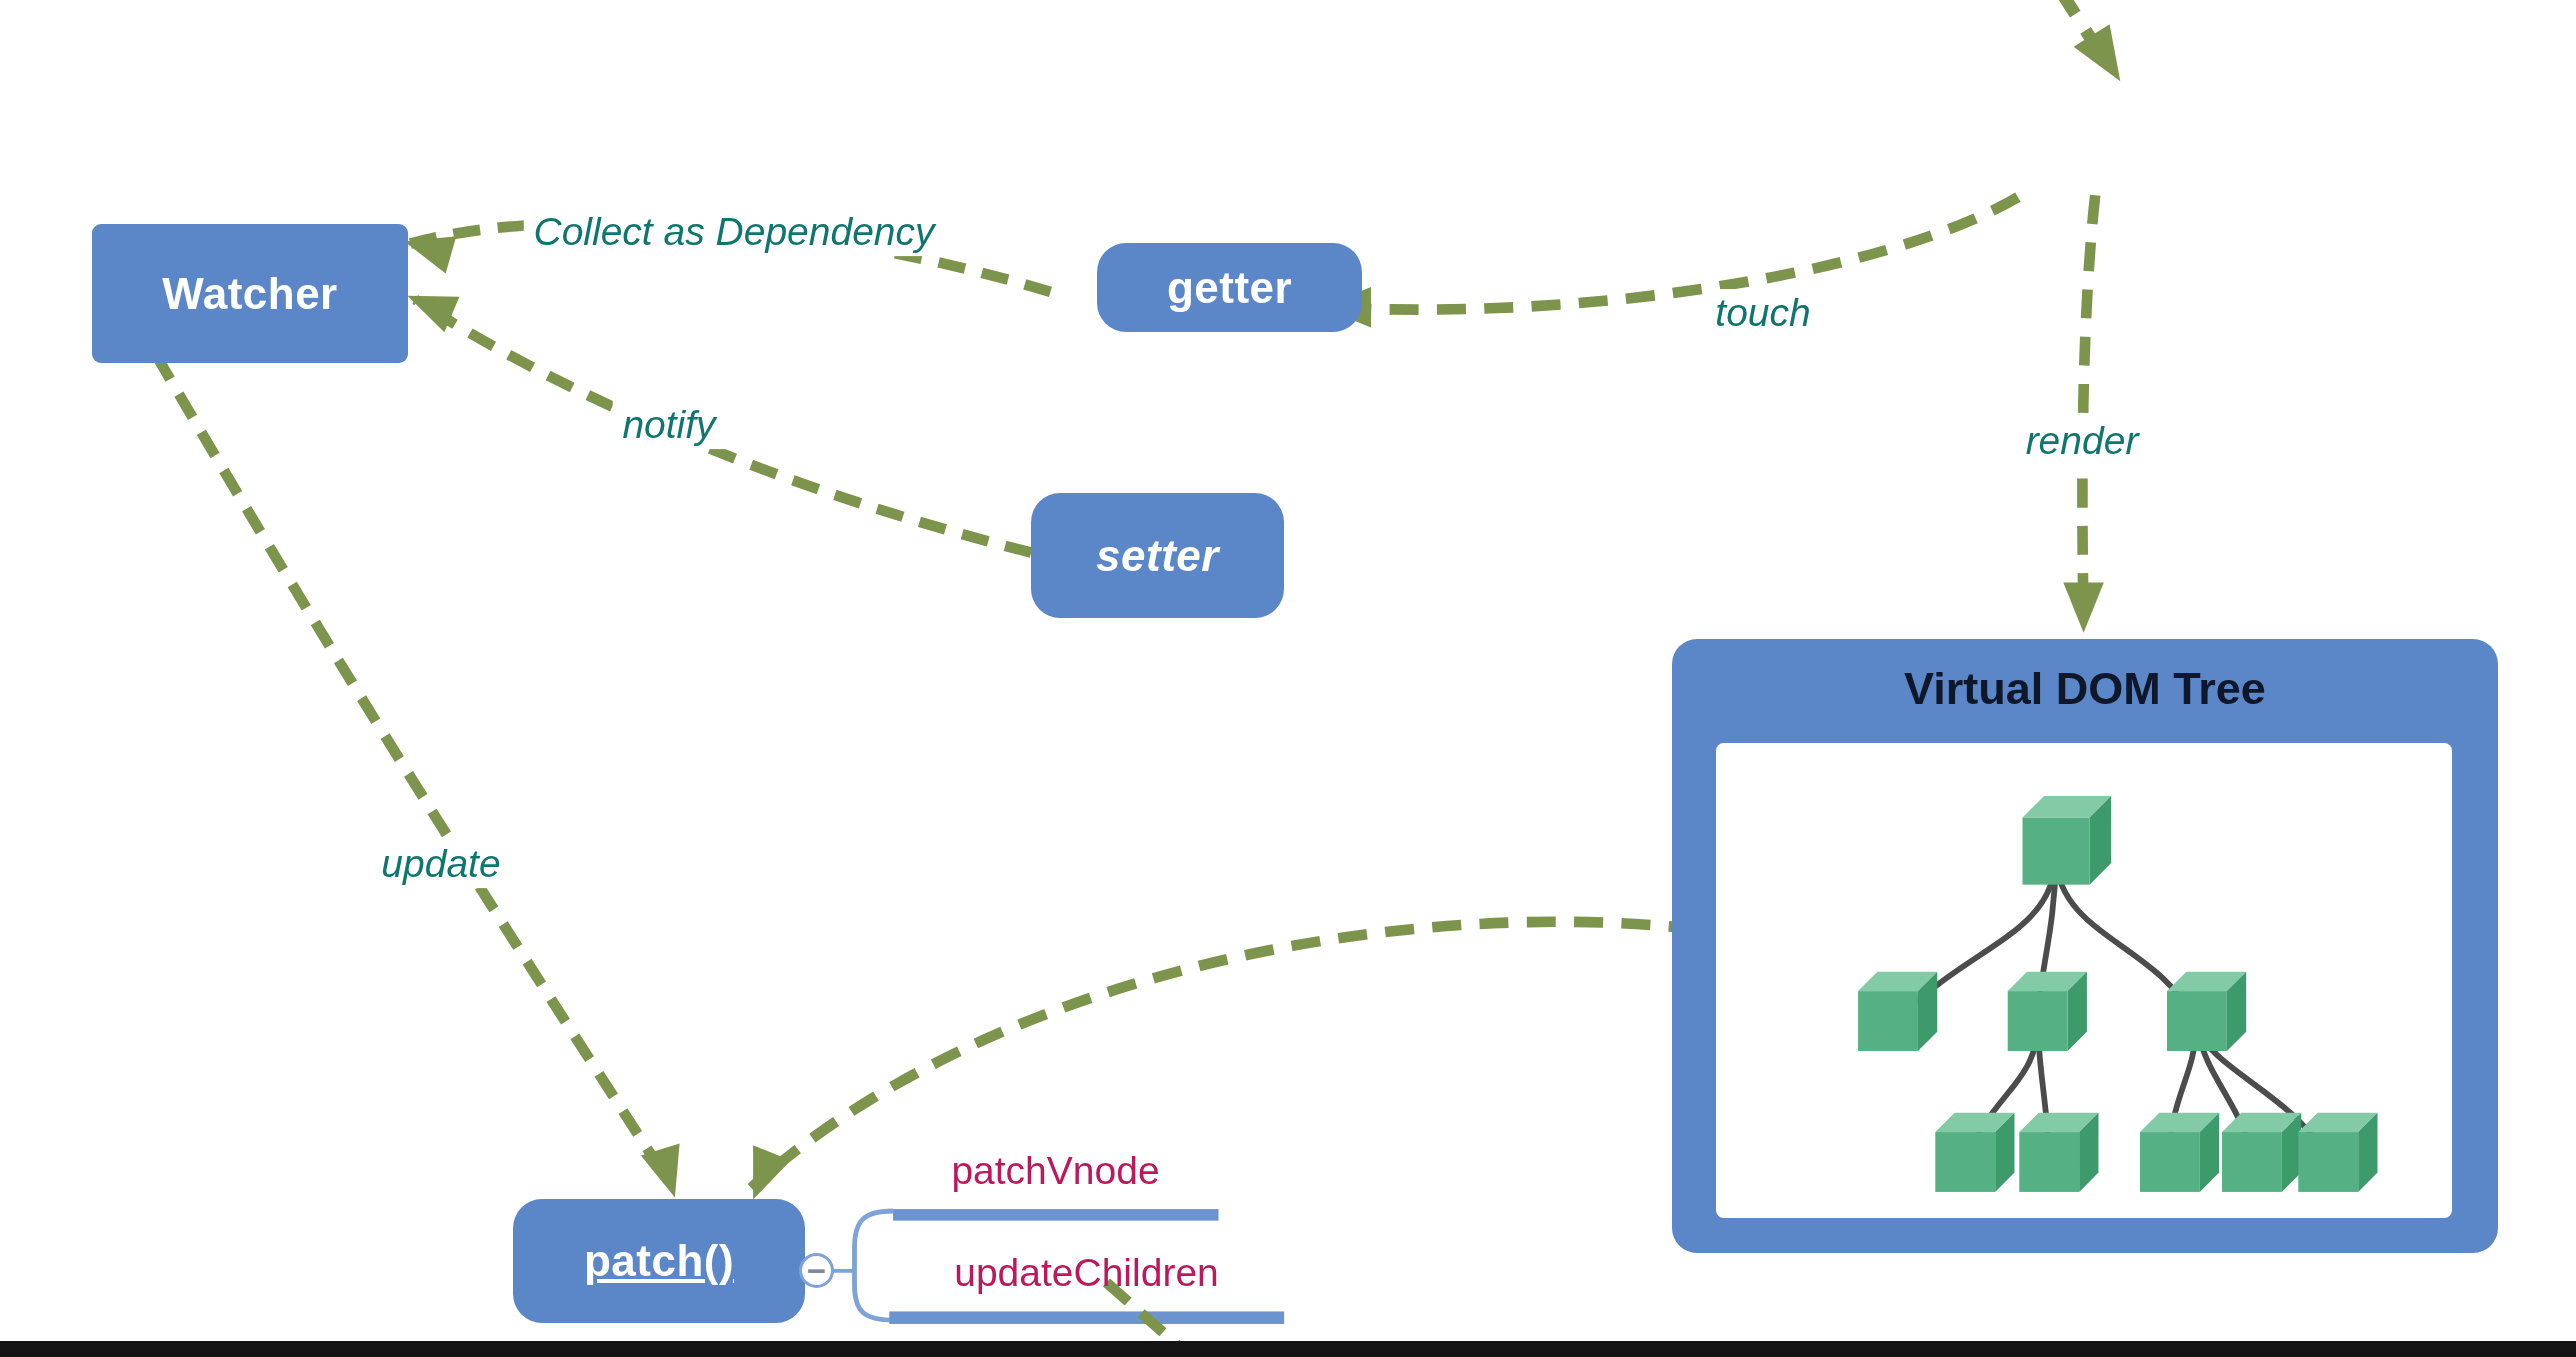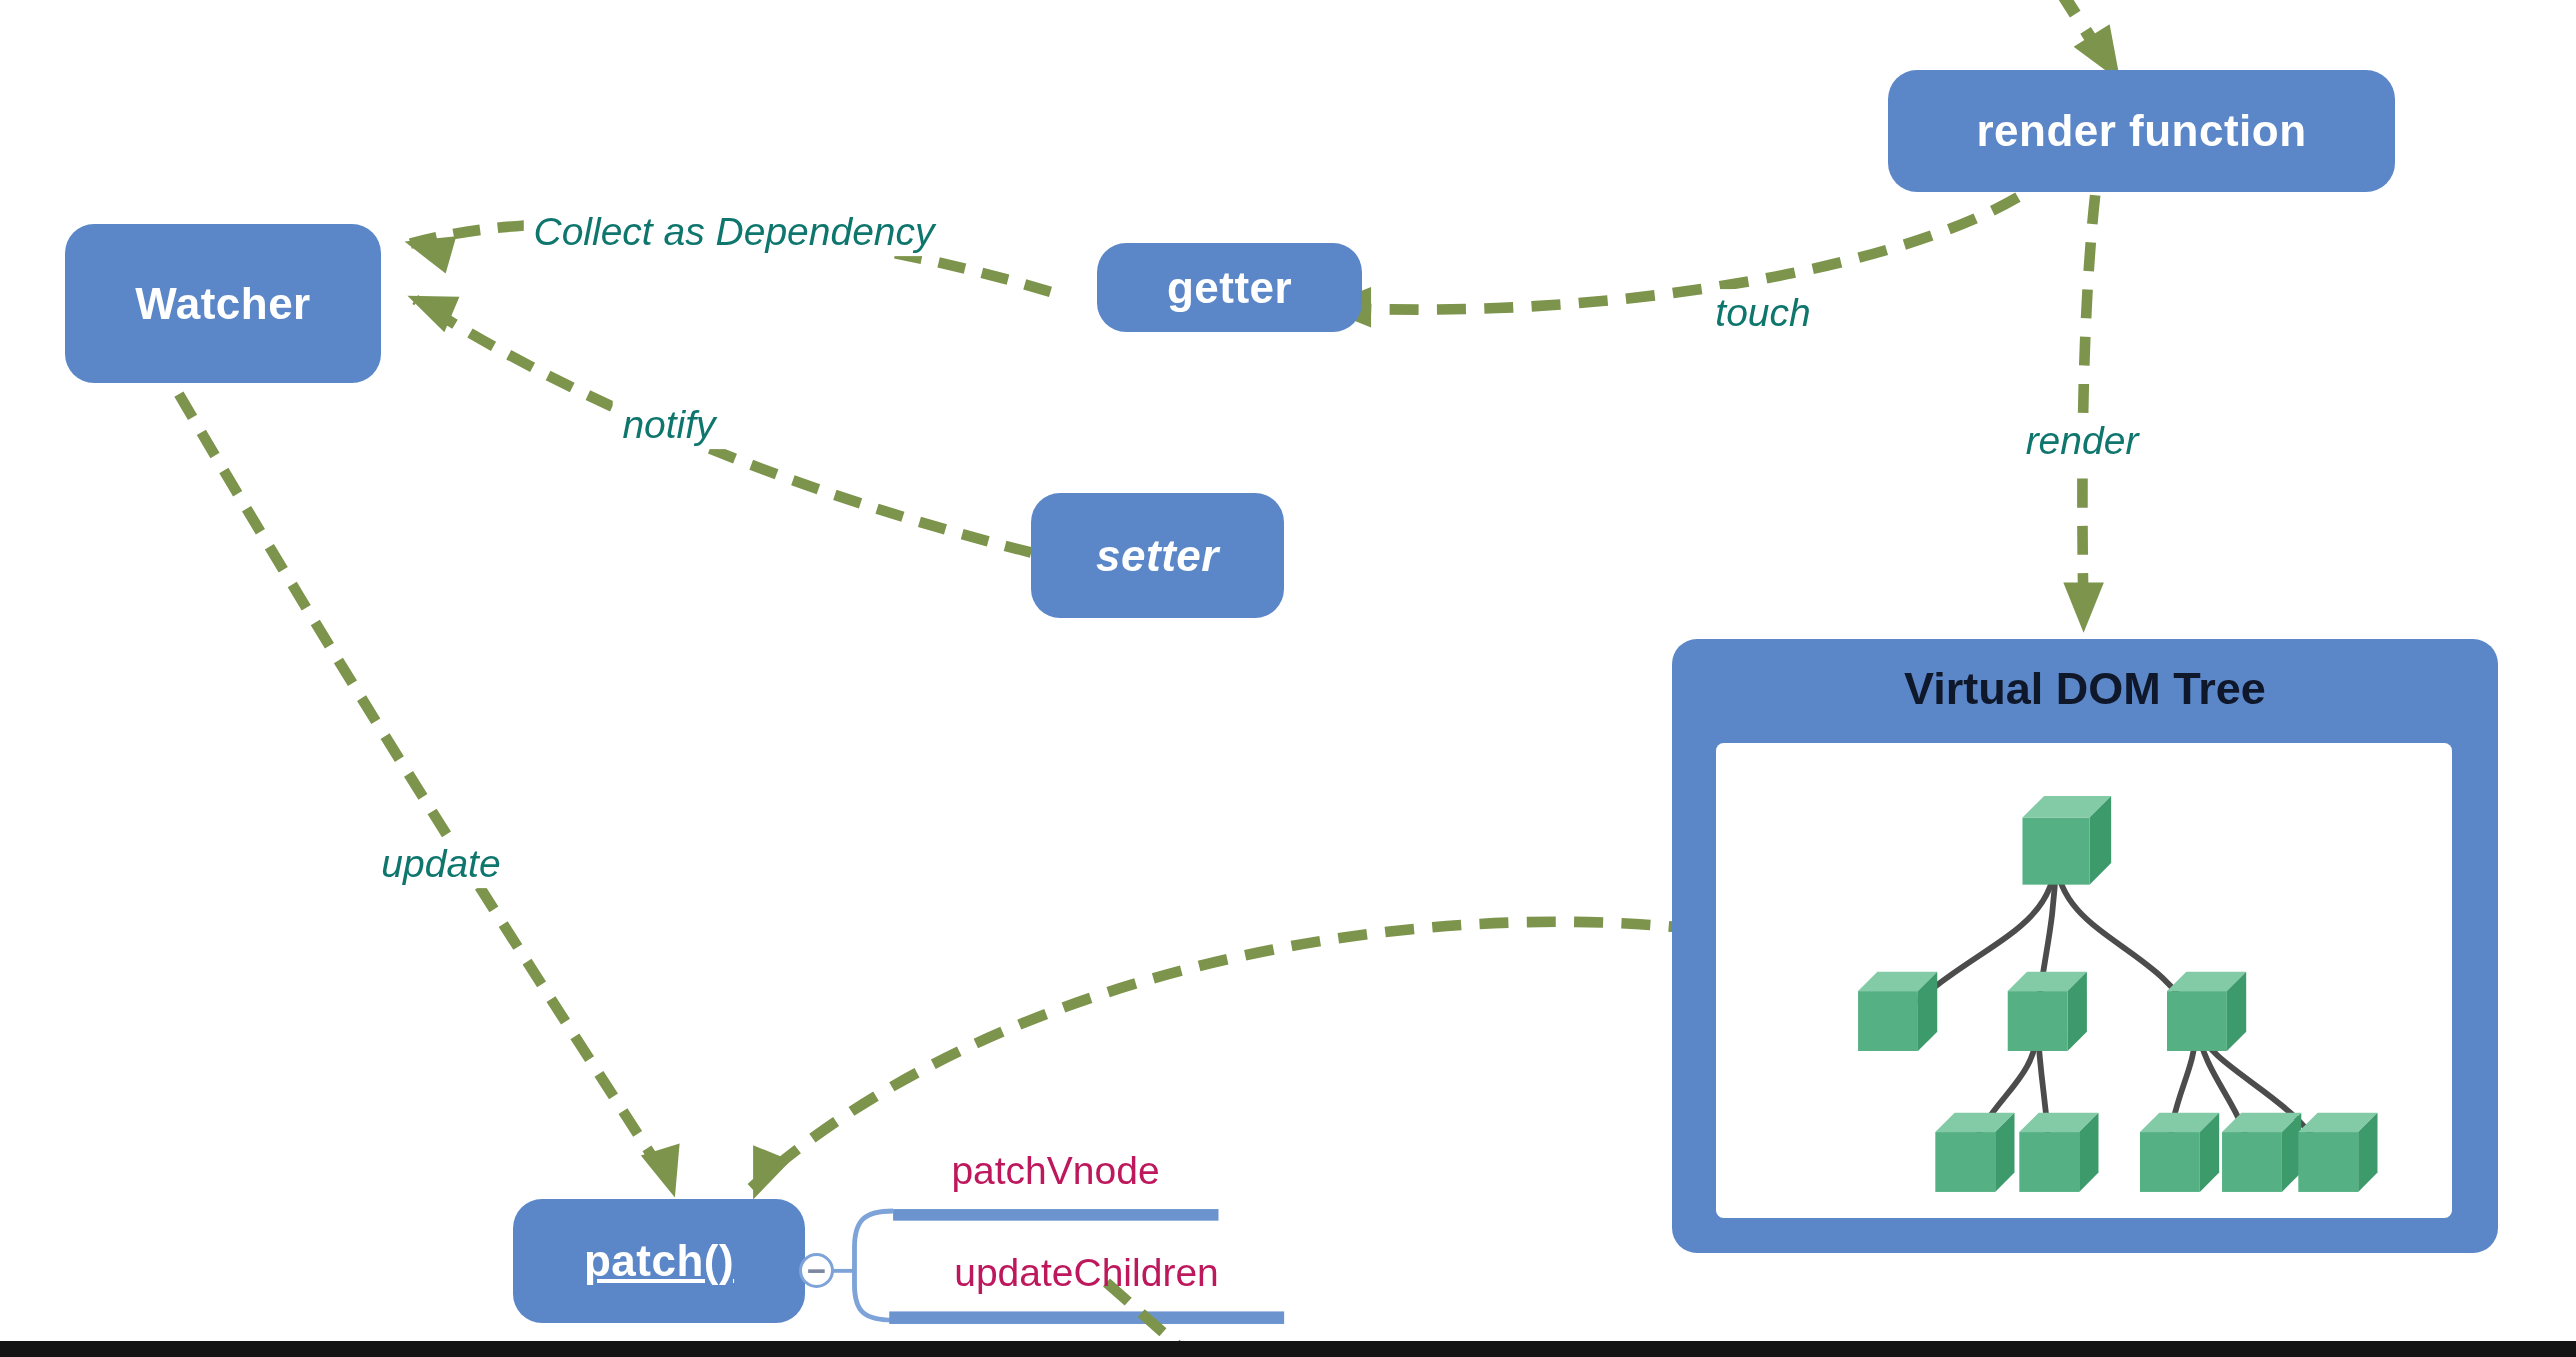--- a/index.html
+++ b/index.html
@@ -86,35 +86,32 @@
 
     <path d="M 862 1316 L 886 1316" stroke="#7da3d8" stroke-width="4" fill="none"></path>
     <path d="M 925 1254 C 896 1254, 885 1263, 885 1292 L 885 1330 C 885 1359, 896 1367, 925 1367" stroke="#7da3d8" stroke-width="5" fill="none"></path>
 
     <rect x="925" y="1252" width="337" height="12" fill="#6b94cf"></rect>
     <rect x="921" y="1358" width="409" height="13" fill="#6b94cf"></rect>
 
     <path d="M 1146 1328 L 1232 1404" stroke="#7d944c" stroke-width="11" stroke-dasharray="30 18" fill="none"></path>
   </svg>
 
-  <div class="node" style="left:65px;top:224px;width:316px;height:159px;">
+  <div class="node" style="left:92px;top:224px;width:316px;height:139px;border-radius:9px;">
     <span>Watcher</span>
   </div>
 
   <div class="node" style="left:1049px;top:243px;width:265px;height:89px;margin-left:48px;">
     <span>getter</span>
   </div>
 
   <div class="node" style="left:1031px;top:493px;width:253px;height:125px;font-style:italic;">
     <span>setter</span>
   </div>
 
-  <div class="node" style="left:1888px;top:70px;width:507px;height:122px;">
-    <span>render function</span>
-  </div>
 
   <div class="node" style="left:513px;top:1199px;width:292px;height:124px;text-decoration:underline;">
     <span>patch()</span>
   </div>
 
   <div class="vdom-box">
     <div class="vdom-title">Virtual DOM Tree</div>
     <div class="vdom-panel">
       <svg width="736" height="475" viewBox="0 0 762 492">
         <defs>

